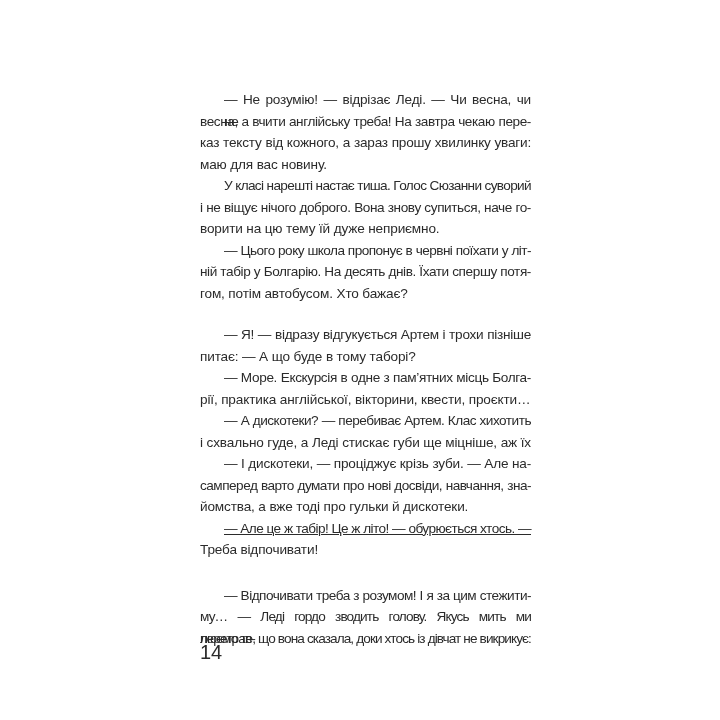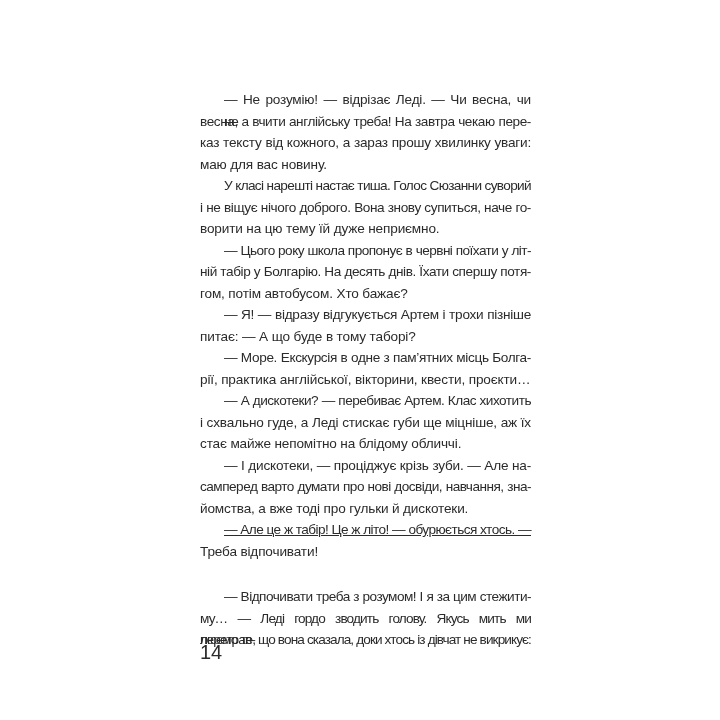--- a/index.html
+++ b/index.html
@@ -31,27 +31,26 @@
       <div class="line indent" style="white-space: normal; letter-spacing: -0.2px;">— Не розумію! — відрізає Леді. — Чи весна, чи не</div>
       <div class="line" style="white-space: normal; letter-spacing: -0.4px;">весна, а вчити англійську треба! На завтра чекаю пере-</div>
       <div class="line" style="white-space: normal; letter-spacing: -0.2px;">каз тексту від кожного, а зараз прошу хвилинку уваги:</div>
       <div class="line last" style="white-space: normal;">маю для вас новину.</div>
       <div class="line indent" style="white-space: normal; letter-spacing: -0.65px;">У класі нарешті настає тиша. Голос Сюзанни суворий</div>
       <div class="line" style="white-space: normal; letter-spacing: -0.4px;">і не віщує нічого доброго. Вона знову супиться, наче го-</div>
       <div class="line last" style="white-space: normal;">ворити на цю тему їй дуже неприємно.</div>
       <div class="line indent" style="white-space: normal; letter-spacing: -0.55px;">— Цього року школа пропонує в червні поїхати у літ-</div>
       <div class="line" style="white-space: normal; letter-spacing: -0.4px;">ній табір у Болгарію. На десять днів. Їхати спершу потя-</div>
       <div class="line last" style="white-space: normal;">гом, потім автобусом. Хто бажає?</div>
-      <div class="line indent" style="white-space: normal; letter-spacing: -0.25px;">— Я! — відразу відгукується Артем і трохи пізніше</div>
+      <div class="line indent" style="white-space: normal; letter-spacing: -0.25px; margin-top: 20px;">— Я! — відразу відгукується Артем і трохи пізніше</div>
       <div class="line last" style="white-space: normal;">питає: — А що буде в тому таборі?</div>
       <div class="line indent" style="white-space: normal; letter-spacing: -0.35px;">— Море. Екскурсія в одне з пам’ятних місць Болга-</div>
       <div class="line last" style="white-space: normal;">рії, практика англійської, вікторини, квести, проєкти…</div>
       <div class="line indent" style="white-space: normal; letter-spacing: -0.5px;">— А дискотеки? — перебиває Артем. Клас хихотить</div>
       <div class="line" style="white-space: normal;">і схвально гуде, а Леді стискає губи ще міцніше, аж їх</div>
-      <div class="line last" style="white-space: normal;">стає майже непомітно на блідому обличчі.</div>
       <div class="line indent" style="white-space: normal; letter-spacing: -0.2px;">— І дискотеки, — проціджує крізь зуби. — Але на-</div>
       <div class="line" style="white-space: normal; letter-spacing: -0.5px;">самперед варто думати про нові досвіди, навчання, зна-</div>
       <div class="line last" style="white-space: normal;">йомства, а вже тоді про гульки й дискотеки.</div>
       <div class="line indent" style="white-space: normal; letter-spacing: -0.55px; text-decoration: underline;">— Але це ж табір! Це ж літо! — обурюється хтось. —</div>
       <div class="line last" style="white-space: normal;">Треба відпочивати!</div>
       <div class="line indent" style="white-space: normal; letter-spacing: -0.5px; margin-top: 24px;">— Відпочивати треба з розумом! І я за цим стежити-</div>
       <div class="line" style="white-space: normal; letter-spacing: -0.85px;">му… — Леді гордо зводить голову. Якусь мить ми перетрав-</div>
       <div class="line" style="white-space: normal; letter-spacing: -0.9px;">люємо те, що вона сказала, доки хтось із дівчат не викрикує:</div>
     </div>
   <div class="page-number">14</div>

